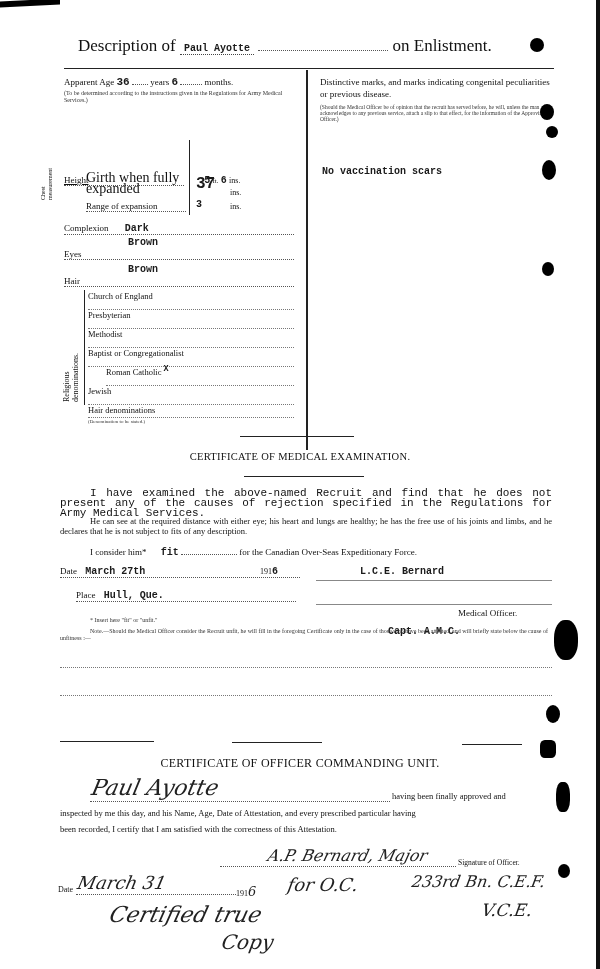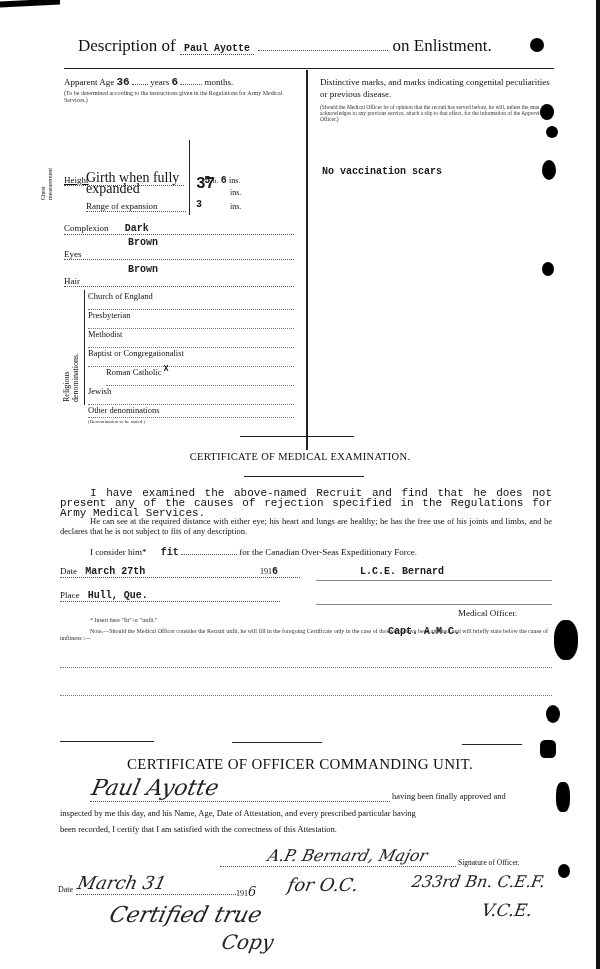--- a/index.html
+++ b/index.html
@@ -79,21 +79,21 @@
 
 <div class="abs" style="left:62px;top:402px;width:80px;font-size:8px;transform:rotate(-90deg);transform-origin:left top;line-height:9px;">Religious denominations.</div>
 <div class="vrule" style="left:84px;top:290px;height:115px;"></div>
 <div class="abs" style="left:88px;top:291px;width:206px;font-size:8.5px;">
   <div style="height:18px;border-bottom:1px dotted #777;"><span>Church of England</span> <span class="typed"></span></div>
   <div style="height:18px;border-bottom:1px dotted #777;"><span>Presbyterian</span> <span class="typed"></span></div>
   <div style="height:18px;border-bottom:1px dotted #777;"><span>Methodist</span> <span class="typed"></span></div>
   <div style="height:18px;border-bottom:1px dotted #777;"><span>Baptist or Congregationalist</span> <span class="typed"></span></div>
   <div style="height:18px;border-bottom:1px dotted #777;margin-left:18px;"><span>Roman Catholic</span> <span class="typed" style="position:relative;top:-4px;">X</span></div>
   <div style="height:18px;border-bottom:1px dotted #777;"><span>Jewish</span> <span class="typed"></span></div>
-  <div style="height:12px;border-bottom:1px dotted #777;"><span>Other denominations</span></div>
+  <div style="height:12px;border-bottom:1px dotted #777;"><span>Hair denominations</span></div>
   <div class="small" style="font-size:5px;">(Denomination to be stated.)</div>
 </div>
 <div class="rule" style="left:240px;top:436px;width:114px;"></div>
 
 <div class="abs" style="left:320px;top:76px;width:230px;font-size:9px;line-height:12px;">Distinctive marks, and marks indicating congenital peculiarities or previous disease.</div>
 <div class="abs small" style="left:320px;top:104px;width:228px;font-size:5.5px;line-height:6px;">(Should the Medical Officer be of opinion that the recruit has served before, he will, unless the man acknowledges to any previous service, attach a slip to that effect, for the information of the Approving Officer.)</div>
 <div class="abs typed" style="left:322px;top:166px;font-size:10px;">No vaccination scars</div>
 <div class="blot" style="left:540px;top:104px;width:14px;height:16px;"></div>
 <div class="blot" style="left:546px;top:126px;width:12px;height:12px;"></div>
 <div class="blot" style="left:542px;top:160px;width:14px;height:20px;"></div>
@@ -114,41 +114,41 @@
 <div class="abs" style="left:60px;top:566px;width:240px;font-size:9px;border-bottom:1px dotted #555;">
   <span>Date</span>
   <span class="typed" style="margin-left:6px;font-size:10px;">March 27th</span>
 </div>
 <div class="abs" style="left:260px;top:566px;font-size:8px;">
   <span>191</span><span class="typed" style="font-size:10px;">6</span>
 </div>
 <div class="abs typed" style="left:360px;top:566px;font-size:10px;">L.C.E. Bernard</div>
 <div class="rule" style="left:316px;top:580px;width:236px;background:#888;"></div>
 
-<div class="abs" style="left:60px;top:590px;width:220px;font-size:9px;border-bottom:1px dotted #555;">
+<div class="abs" style="left:76px;top:590px;width:220px;font-size:9px;border-bottom:1px dotted #555;">
   <span>Place</span>
   <span class="typed" style="margin-left:6px;font-size:10px;">Hull, Que.</span>
 </div>
 <div class="abs typed" style="left:388px;top:590px;font-size:10px;margin-top:36px;">Capt. A.M.C.</div>
 <div class="rule" style="left:316px;top:604px;width:236px;background:#888;"></div>
 <div class="abs" style="left:458px;top:608px;font-size:9px;">Medical Officer.</div>
 
 <div class="abs small" style="left:90px;top:617px;">* Insert here "fit" or "unfit."</div>
 <div class="abs small" style="left:60px;top:628px;width:492px;text-indent:30px;font-size:6px;">Note.—Should the Medical Officer consider the Recruit unfit, he will fill in the foregoing Certificate only in the case of those who have been attested, and will briefly state below the cause of unfitness :—</div>
 <div class="rule" style="left:60px;top:666px;width:492px;background:none;border-bottom:1px dotted #777;"></div>
 <div class="rule" style="left:60px;top:694px;width:492px;background:none;border-bottom:1px dotted #777;"></div>
 <div class="blot" style="left:554px;top:620px;width:24px;height:40px;border-radius:45%;"></div>
 <div class="blot" style="left:546px;top:705px;width:14px;height:18px;"></div>
 
 <div class="rule" style="left:60px;top:741px;width:94px;"></div>
 <div class="rule" style="left:232px;top:742px;width:90px;"></div>
 <div class="rule" style="left:462px;top:744px;width:60px;"></div>
 <div class="blot" style="left:540px;top:740px;width:16px;height:18px;border-radius:30%;"></div>
 
-<div class="abs" style="left:0;top:756px;width:600px;text-align:center;font-size:15px;letter-spacing:0.3px;">CERTIFICATE OF OFFICER COMMANDING UNIT.</div>
+<div class="abs" style="left:0;top:756px;width:600px;text-align:center;font-size:12px;letter-spacing:0.3px;">CERTIFICATE OF OFFICER COMMANDING UNIT.</div>
 <div class="abs hand" style="left:92px;top:775px;font-size:22px;transform:skewX(-12deg);">Paul Ayotte</div>
 <div class="rule" style="left:90px;top:800px;width:300px;background:none;border-bottom:1px dotted #555;"></div>
 <div class="abs" style="left:392px;top:791px;font-size:8.5px;">having been finally approved and</div>
 <div class="abs" style="left:60px;top:808px;width:492px;font-size:8.5px;white-space:nowrap;">inspected by me this day, and his Name, Age, Date of Attestation, and every prescribed particular having</div>
 <div class="abs" style="left:60px;top:824px;width:492px;font-size:8.5px;white-space:nowrap;">been recorded, I certify that I am satisfied with the correctness of this Attestation.</div>
 <div class="blot" style="left:556px;top:782px;width:14px;height:30px;border-radius:40%;"></div>
 
 <div class="abs hand" style="left:268px;top:846px;font-size:16px;transform:skewX(-14deg);">A.P. Bernard, Major</div>
 <div class="rule" style="left:220px;top:865px;width:236px;background:none;border-bottom:1px dotted #555;"></div>
 <div class="abs" style="left:458px;top:858px;font-size:7.5px;">Signature of Officer.</div>

